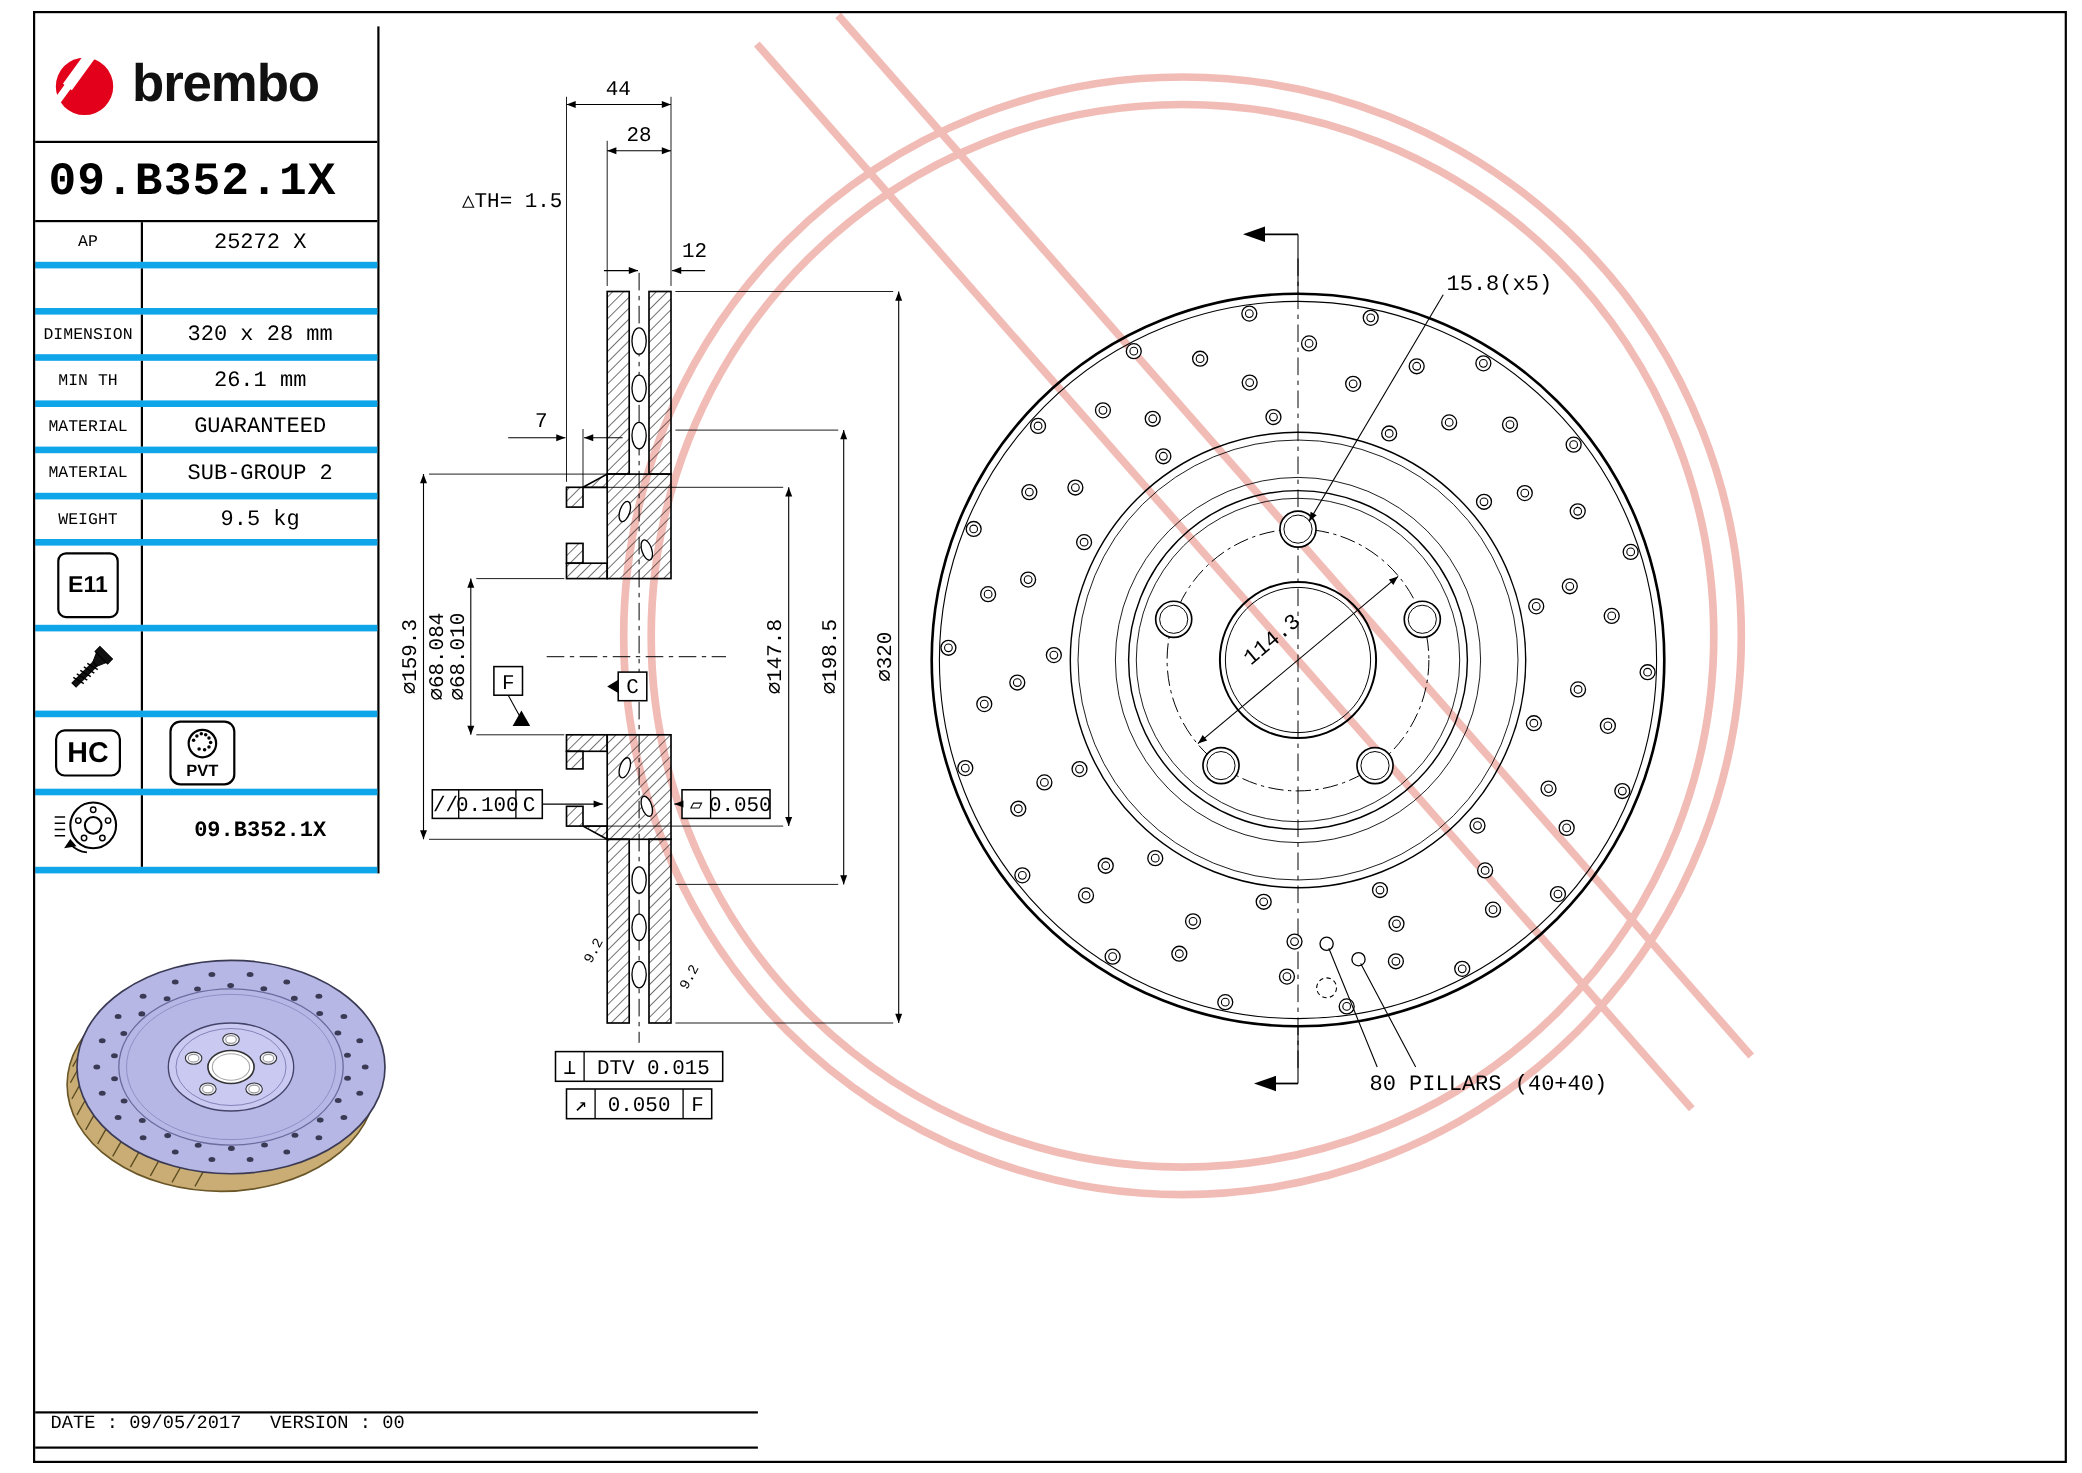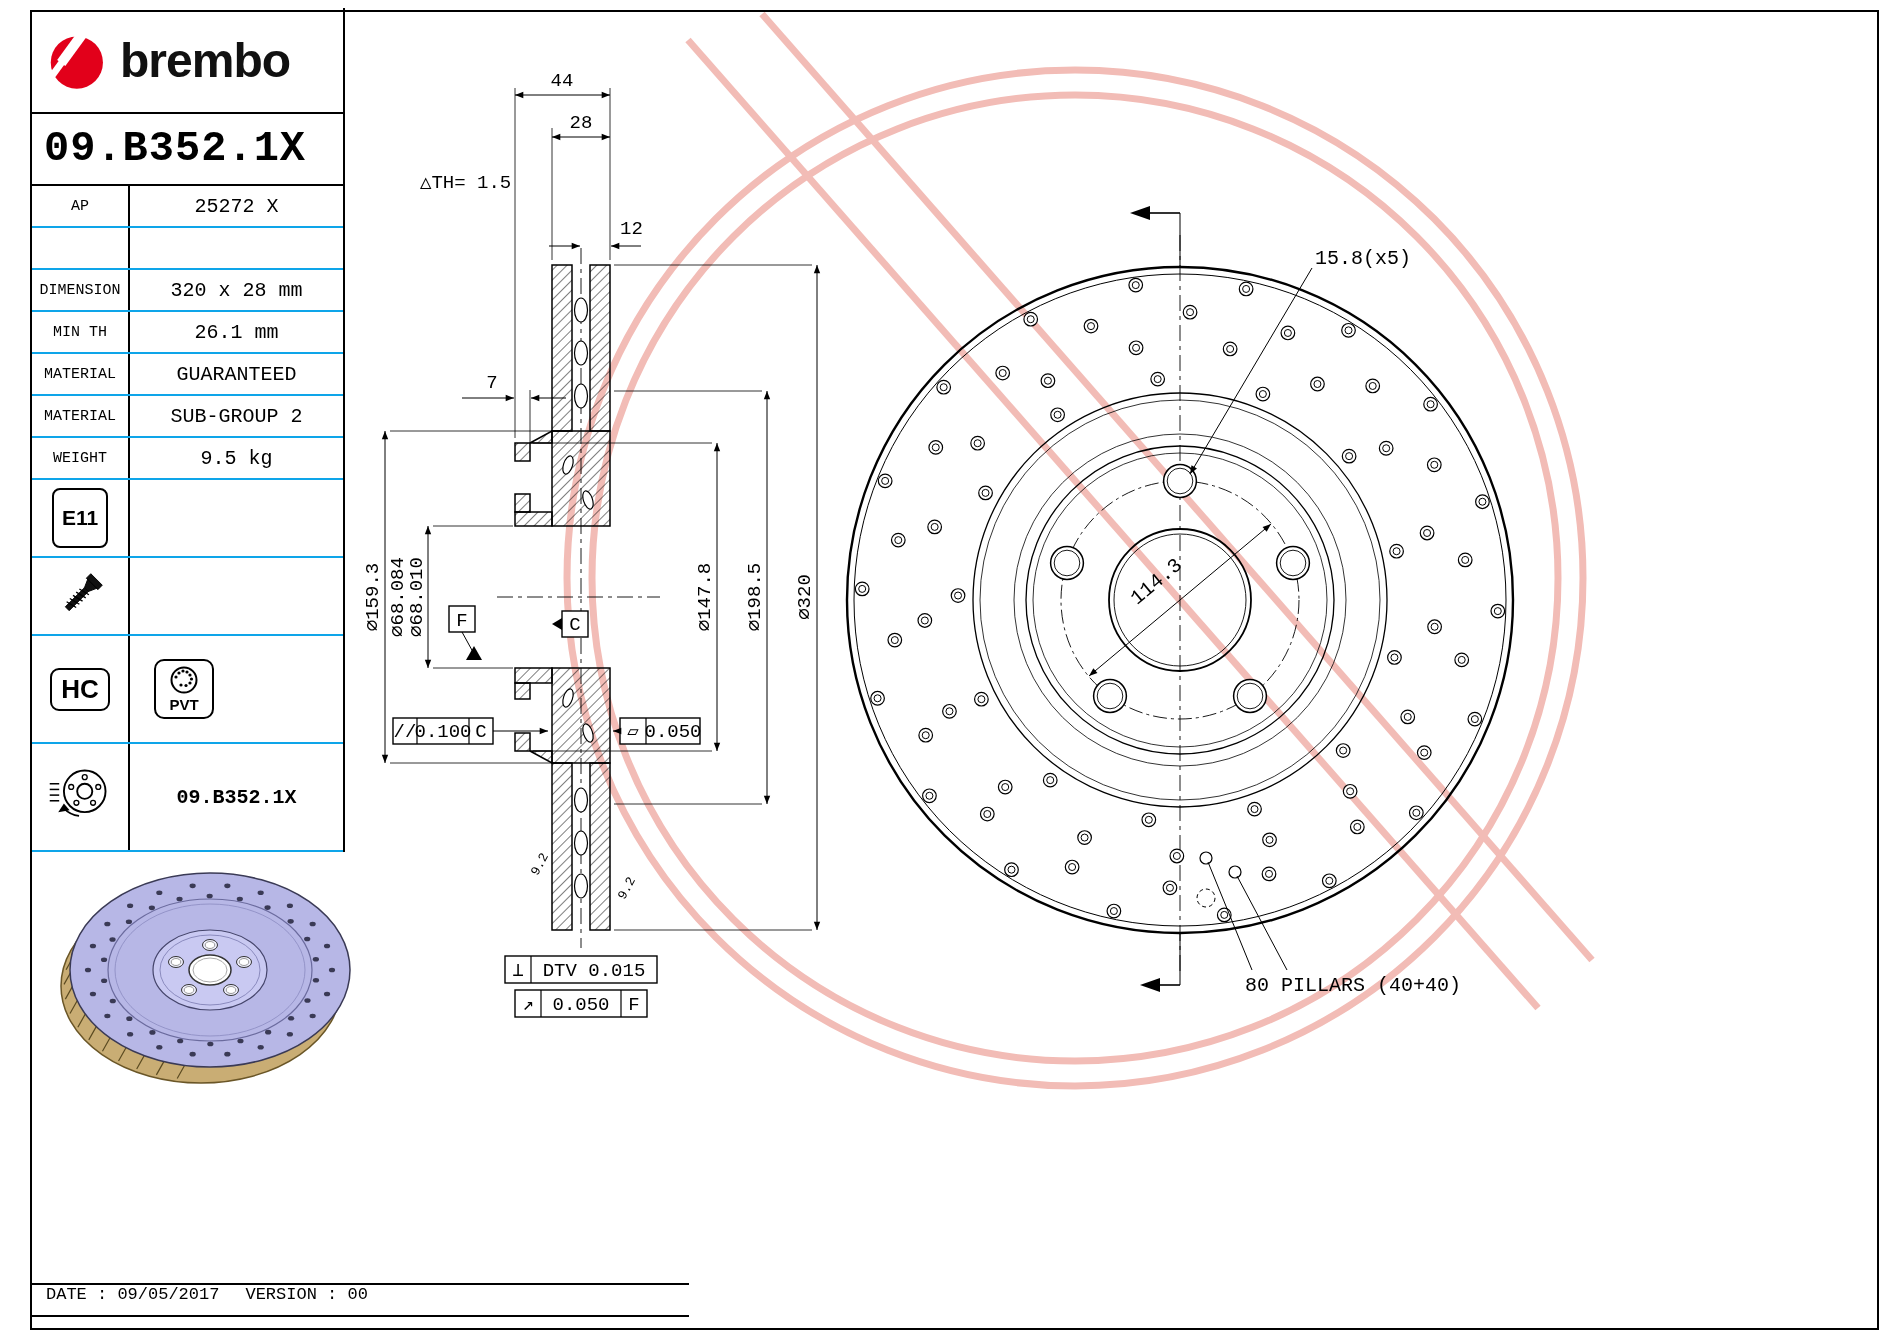--- a/index.html
+++ b/index.html
@@ -3,29 +3,29 @@
 <meta charset="utf-8">
 <style>
   *{margin:0;padding:0;box-sizing:border-box}
   html,body{width:1893px;height:1339px;background:#fff;overflow:hidden}
   body{font-family:"Liberation Mono","DejaVu Sans Mono",monospace;color:#000;position:relative}
   .page{position:absolute;inset:0;background:#fff}
   .frame{position:absolute;left:30px;top:10px;width:1849px;height:1320px;border:2px solid #000;pointer-events:none}
   svg.drawing{position:absolute;left:0;top:0}
 
   
-  .left-panel{position:absolute;left:32px;top:8px;width:313px;background:#fff;border-right:2px solid #000}
+  .left-panel{position:absolute;left:32px;top:24px;width:313px;background:#fff;border-right:2px solid #000}
   .logo-cell{height:106px;border-bottom:2px solid #000;display:flex;align-items:center;gap:12px;padding-left:12px}
   .wordmark{font-family:"Liberation Sans",sans-serif;font-weight:700;font-size:48px;letter-spacing:-1px;color:#111}
   .pn-cell{height:72px;border-bottom:2px solid #000;font-size:42px;font-weight:700;display:flex;align-items:center;padding-left:12px;letter-spacing:1px}
-  .spec-row{display:flex;height:42px;border-bottom:2px solid #0ea5e9}
+  .spec-row{display:flex;height:42px;border-bottom:6px solid #0ea5e9}
   .spec-row .lab{width:98px;border-right:2px solid #000;display:flex;align-items:center;justify-content:center;font-size:15px;text-align:center;flex-direction:column}
   .spec-row .val{flex:1;display:flex;align-items:center;justify-content:center;font-size:20px;flex-direction:column;line-height:1.25}
   .spec-row.tall{height:78px}
-  .spec-row.taller{height:108px}
+  .spec-row.taller{height:71px}
   .val.left{align-items:flex-start;padding-left:24px}
   .bigpn{font-size:30px;font-weight:700}
   .badge{display:inline-block;border:2.5px solid #000;border-radius:8px;padding:16px 8px;font-weight:700;font-size:21px;font-family:"Liberation Sans",sans-serif}
   .badge.hc{font-size:26px;padding:4px 9px;border-radius:9px}
   .pvtbox{display:inline-flex;flex-direction:column;align-items:center;border:2.5px solid #000;border-radius:10px;padding:3px 6px 2px 6px}
   .pvtlabel{font-weight:700;font-size:15px;font-family:"Liberation Sans",sans-serif}
 
   
   .footer-strip{position:absolute;left:32px;top:1283px;width:657px;height:34px;border-top:2px solid #000;border-bottom:2px solid #000;display:flex;align-items:flex-start;gap:26px;padding-left:14px;font-size:17px;background:#fff}
 

